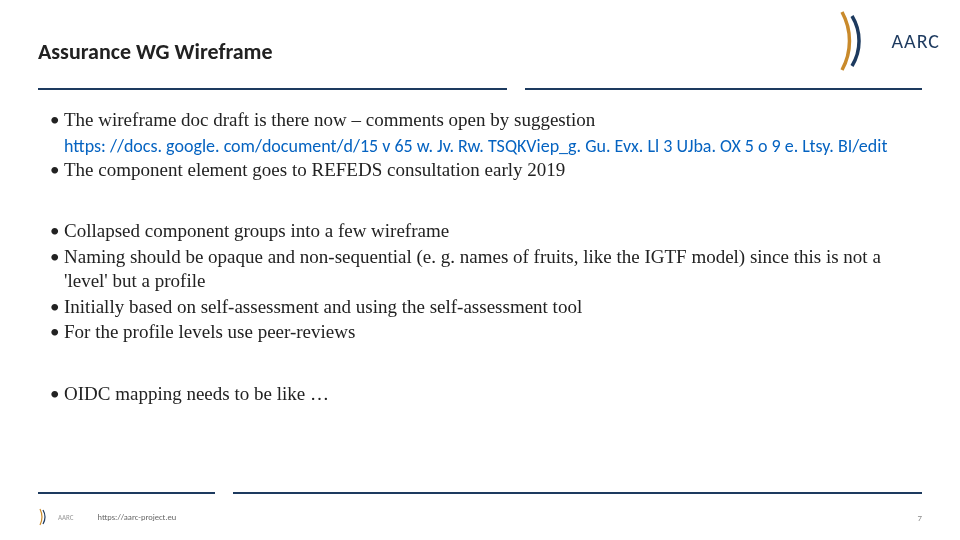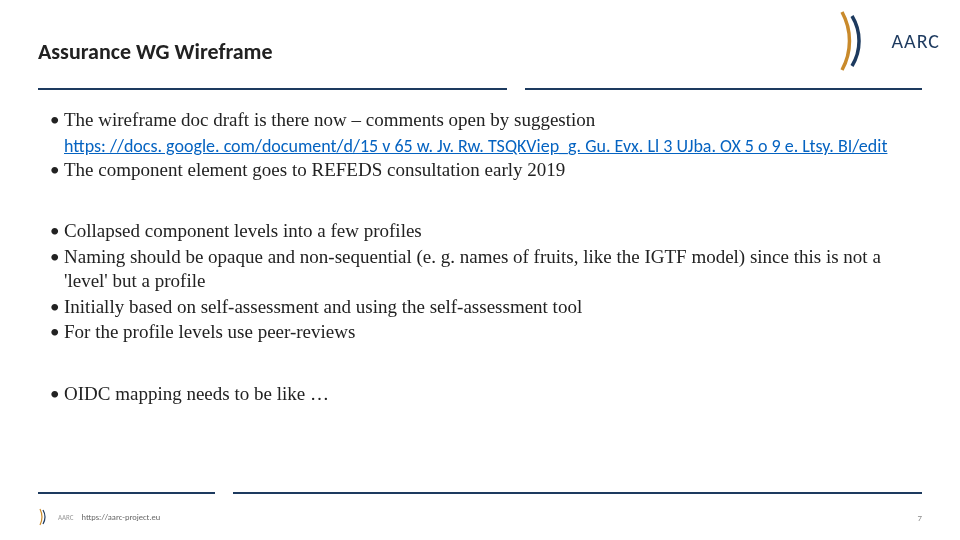--- a/index.html
+++ b/index.html
@@ -11,21 +11,21 @@
   .logo svg { display: block; }
   .logo-text { font-size: 20px; font-weight: 400; color: #1d3a5f; margin-left: 2px; letter-spacing: 1px; }
   .rules { position: absolute; left: 38px; right: 38px; top: 88px; display: flex; gap: 18px; }
   .rule-left { flex: 0 0 53%; height: 0; border-top: 2px solid #1d3a5f; }
   .rule-right { flex: 1; height: 0; border-top: 2px solid #1d3a5f; }
   .body { position: absolute; left: 50px; right: 50px; top: 108px; font-size: 19px; line-height: 1.25; color: #222; }
   .bullet { display: flex; margin-bottom: 2px; }
   .bullet .dot { flex: 0 0 14px; }
   .bullet .txt { flex: 1; font-family: Liberation Serif, serif; }
   .sub { margin-left: 14px; }
-  .link { color: #0563c1; text-decoration: underline; font-size: 18px; }
+  .link { color: #0563c1; font-size: 18px; }
   .gap36 { height: 36px; }
   .footer-rules { position: absolute; left: 38px; right: 38px; bottom: 46px; display: flex; gap: 18px; }
   .frule-left { flex: 0 0 20%; height: 0; border-top: 2px solid #1d3a5f; }
   .frule-right { flex: 1; height: 0; border-top: 2px solid #1d3a5f; }
   .footer { position: absolute; left: 38px; right: 38px; bottom: 14px; display: flex; align-items: center; justify-content: space-between; font-size: 9px; color: #666; }
   .mini-logo { display: flex; align-items: center; gap: 4px; }
   .mini-logo svg { display: block; }
   .mini-logo-text { font-size: 7px; color: #999; }
   .footer-url { font-size: 8.5px; color: #666; }
   .page-num { font-size: 9px; color: #888; }
@@ -62,21 +62,21 @@
     </div>
     <div class="bullet">
       <span class="dot">•</span>
       <span class="txt">The component element goes to REFEDS consultation early 2019</span>
     </div>
 
     <div class="gap36"></div>
 
     <div class="bullet">
       <span class="dot">•</span>
-      <span class="txt">Collapsed component levels into a few profiles</span>
+      <span class="txt">Collapsed component groups into a few wireframe</span>
     </div>
     <div class="bullet">
       <span class="dot">•</span>
       <span class="txt">Naming should be opaque and non-sequential (e. g. names of fruits, like the IGTF model) since this is not a 'level' but a profile</span>
     </div>
     <div class="bullet">
       <span class="dot">•</span>
       <span class="txt">Initially based on self-assessment and using the self-assessment tool</span>
     </div>
     <div class="bullet">
@@ -97,18 +97,18 @@
     <div class="frule-right"></div>
   </div>
 
   <div class="footer">
     <div class="mini-logo">
       <svg width="16" height="18" viewBox="0 0 16 18">
         <path d="M 2 1 A 18 18 0 0 1 2 17" stroke="#c98a2b" stroke-width="1.2" fill="none"></path>
         <path d="M 5 2 A 14 14 0 0 1 5 16" stroke="#1d3a5f" stroke-width="1.2" fill="none"></path>
       </svg>
       <span class="mini-logo-text">AARC</span>
-      <span class="footer-url" style="margin-left:4px;">https://aarc-project.eu</span>
+      <span class="footer-url" style="margin-left:20px;">https://aarc-project.eu</span>
     </div>
     <div class="page-num">7</div>
   </div>
 
 </div>
 
 </body></html>

